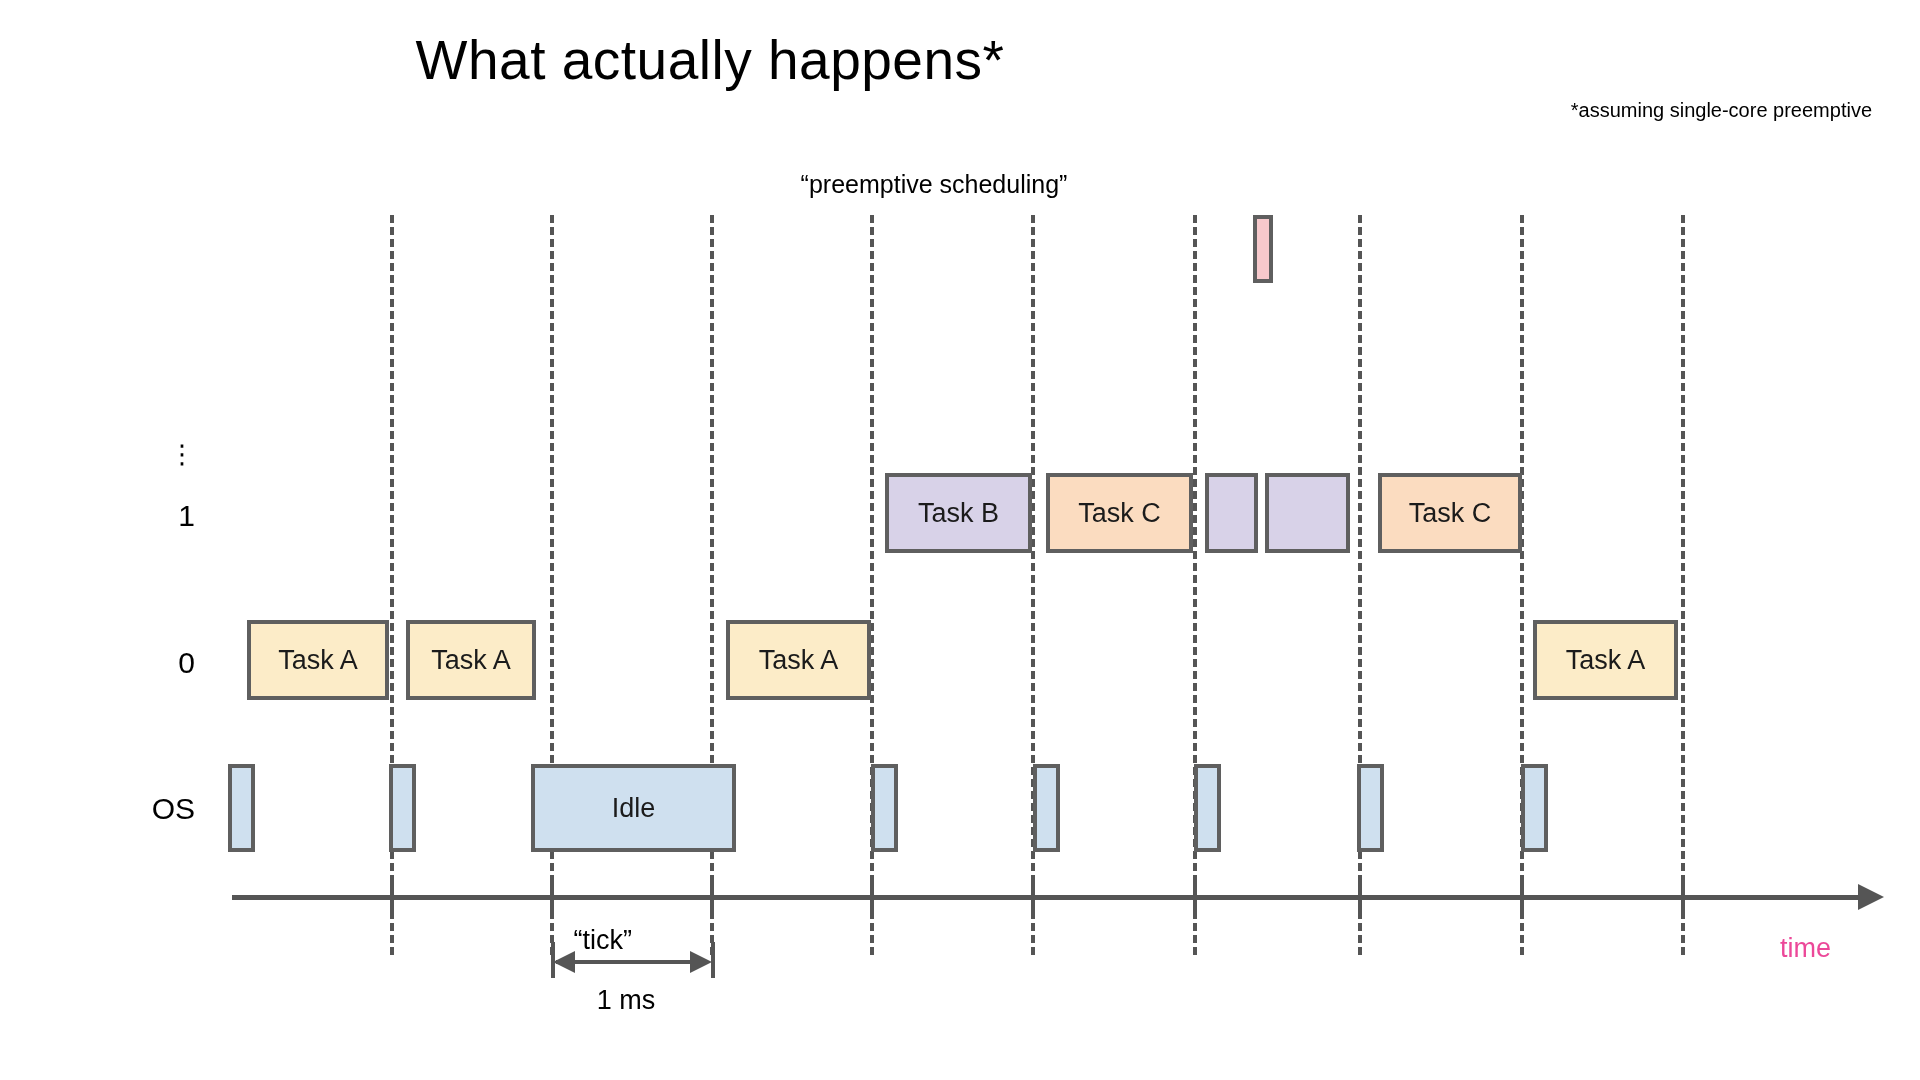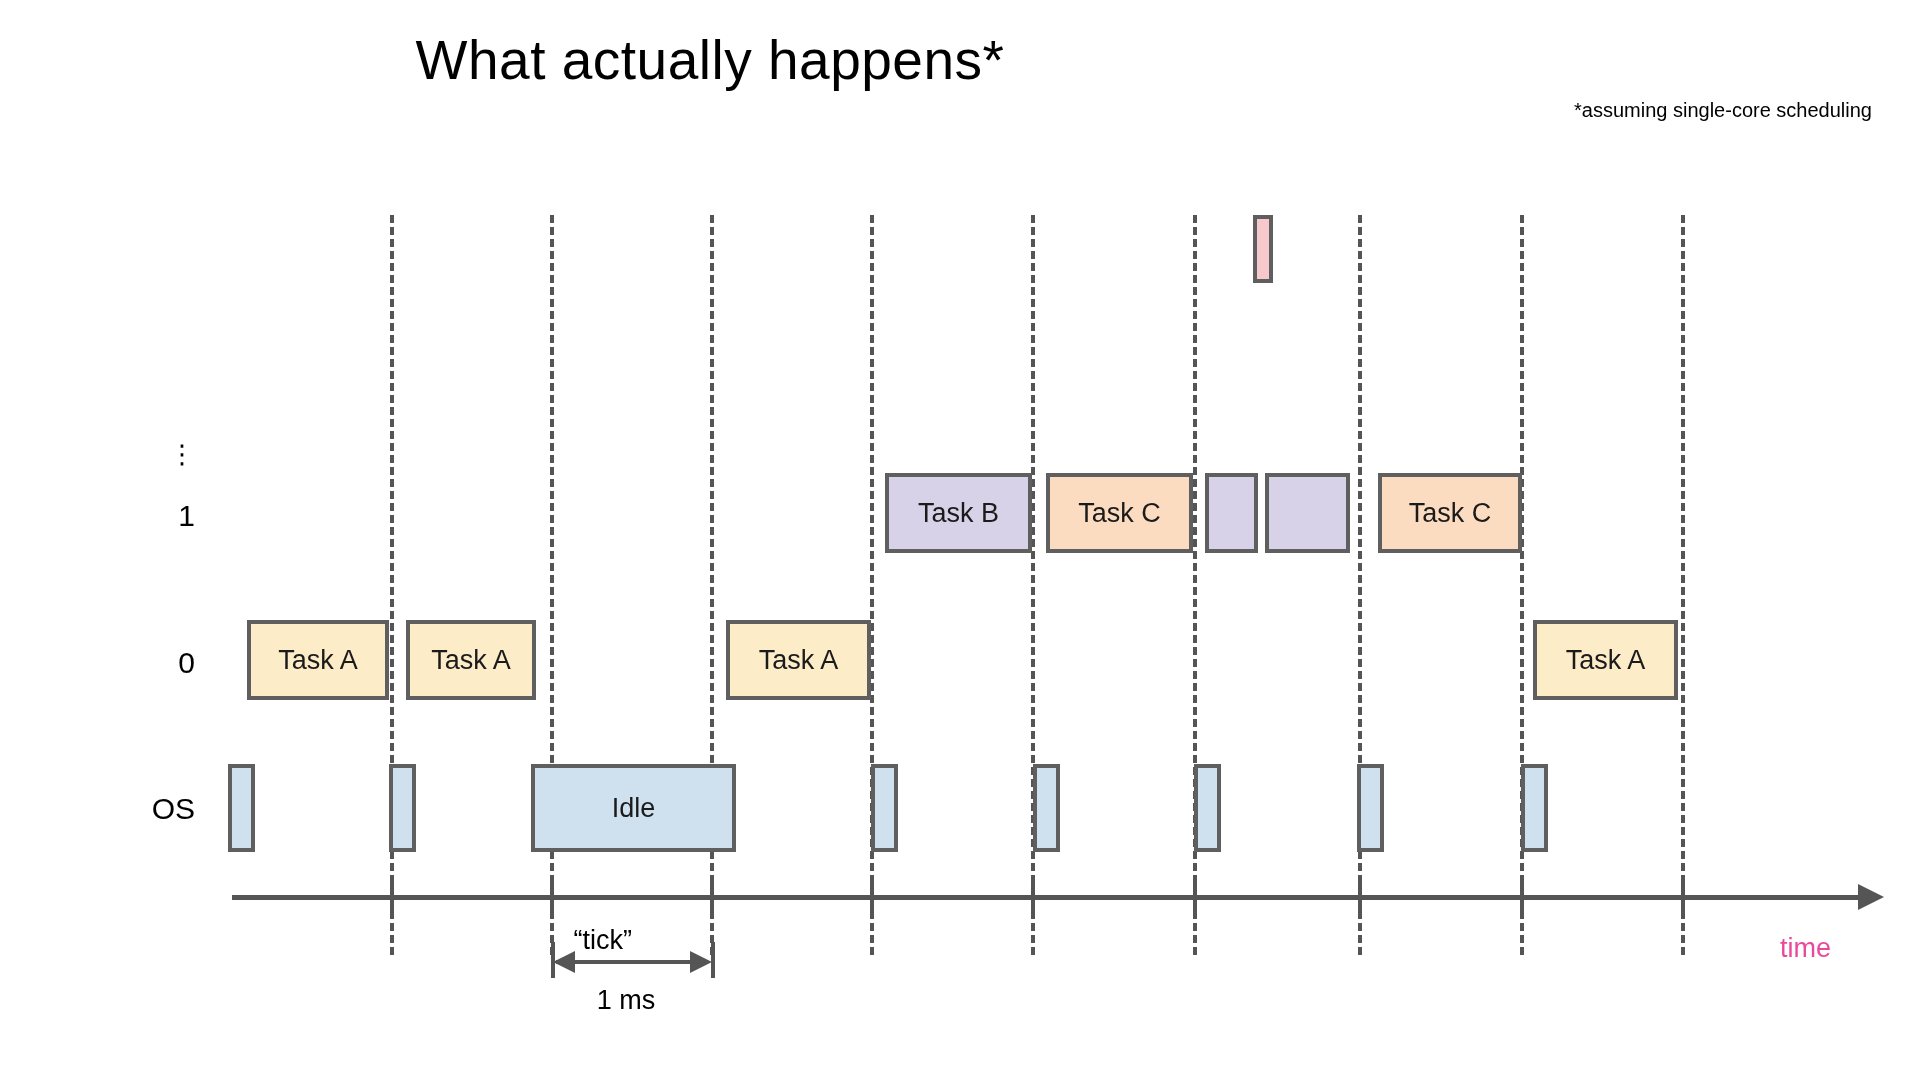--- a/index.html
+++ b/index.html
@@ -151,21 +151,22 @@
     width: 0;
     border-left: 4px solid #555555;
   }
 </style>
 </head>
 <body>
 
 <div id="stage">
 
   <div class="title">What actually happens*</div>
-  <div class="footnote">*assuming single-core scheduling</div>
+  <div class="footnote">*assuming single-core preemptive</div>
+  <div class="callout">“preemptive scheduling”</div>
 
   <div class="rowlabel dots" style="left:0px; top:438px; width:195px;">⋮</div>
   <div class="rowlabel" style="left:0px; top:497px; width:195px;">1</div>
   <div class="rowlabel" style="left:0px; top:644px; width:195px;">0</div>
   <div class="rowlabel" style="left:0px; top:790px; width:195px;">OS</div>
 
   <div id="gridlines-layer">
       <div class="gridline" style="left: 390px; top: 215px; height: 740px;"></div>
       <div class="gridline" style="left: 550px; top: 215px; height: 740px;"></div>
       <div class="gridline" style="left: 710px; top: 215px; height: 740px;"></div>

